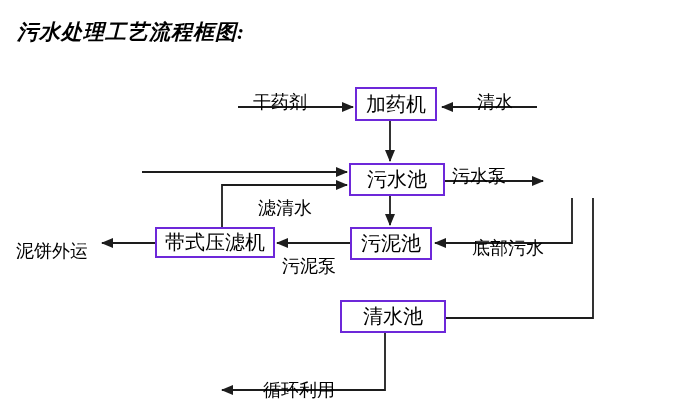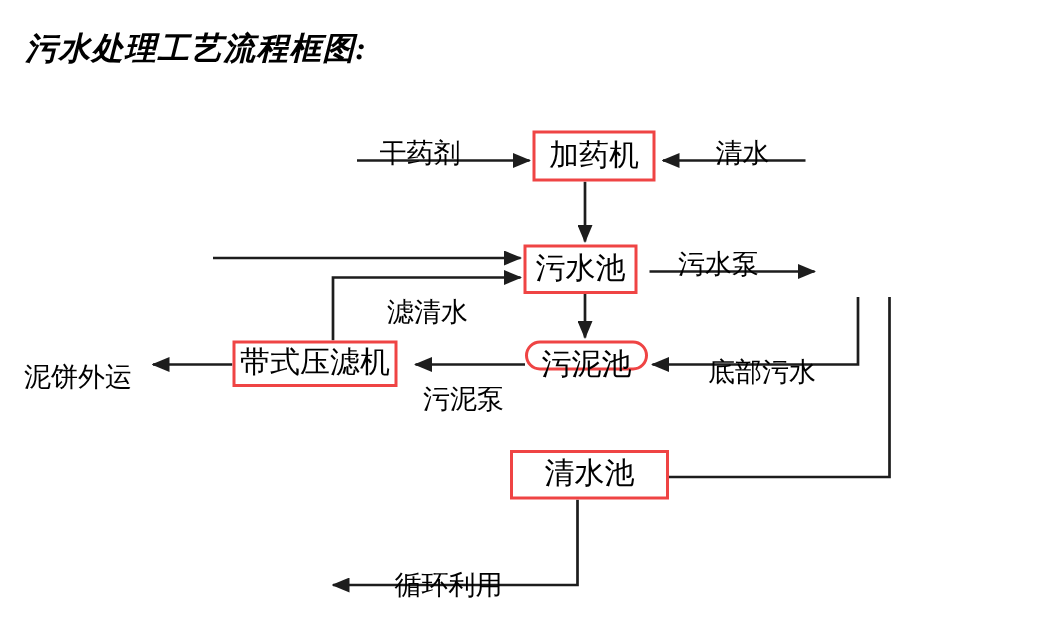--- a/index.html
+++ b/index.html
@@ -13,28 +13,28 @@
   }
   .title {
     position:absolute; left:17px; top:18px;
     font-size:21px; font-weight:bold; letter-spacing:1px;
     white-space:nowrap;
     font-style:italic;
   }
   .wires { position:absolute; left:0; top:0; width:700px; height:420px; }
   .node {
     position:absolute; box-sizing:border-box;
-    border:2px solid #ef4444; background:#ffffff;
+    border:2px solid #6d28d9; background:#ffffff;
     text-align:center; font-size:20px; white-space:nowrap;
   }
   .n-dosing { left:355px; top:87px;  width:82px;  height:34px; line-height:30px; }
-  .n-sewage { left:349px; top:163px; width:76px;  height:33px; line-height:29px; }
+  .n-sewage { left:349px; top:163px; width:96px;  height:33px; line-height:29px; }
   .n-tower  { left:545px; top:166px; width:136px; height:32px; line-height:28px; }
-  .n-sludge { left:350px; top:227px; width:82px;  height:20px; line-height:29px;border-radius:13px; }
-  .n-belt   { left:155px; top:227px; width:110px; height:31px; line-height:27px; }
+  .n-sludge { left:350px; top:227px; width:82px;  height:33px; line-height:29px; }
+  .n-belt   { left:155px; top:227px; width:120px; height:31px; line-height:27px; }
   .n-clean  { left:340px; top:300px; width:106px;  height:33px; line-height:29px; }
   .lbl {
     position:absolute; font-size:18px; white-space:nowrap; line-height:18px;margin-top:15px;
   }
   .l-dry      { left:253px; top:78px;  }
   .l-cleanw   { left:477px; top:78px;text-align:center;  }
   .l-sandwash { left:172px; top:151px; }
   .l-sewpump  { left:452px; top:152px; }
   .l-filtered { left:258px; top:184px; }
   .l-bottom   { left:472px; top:224px; }

